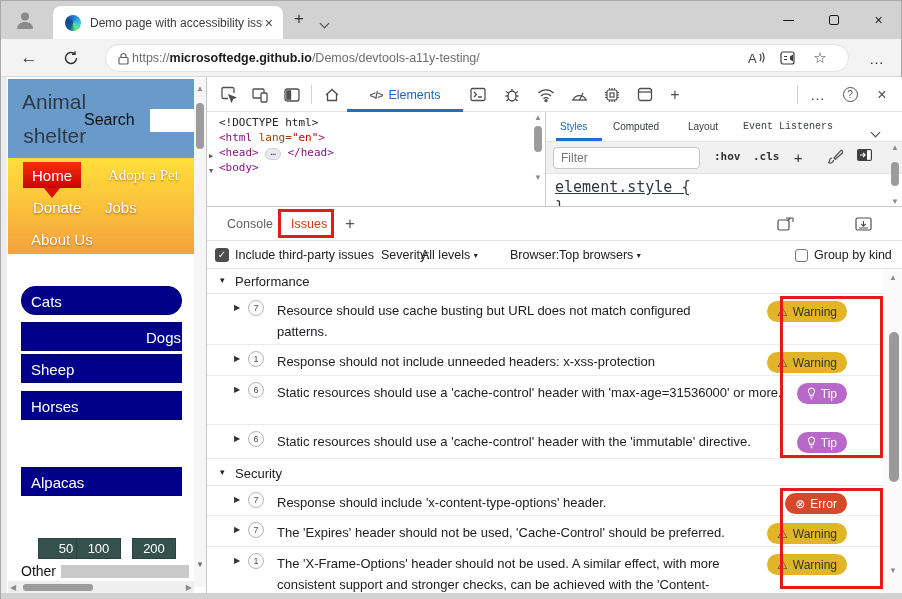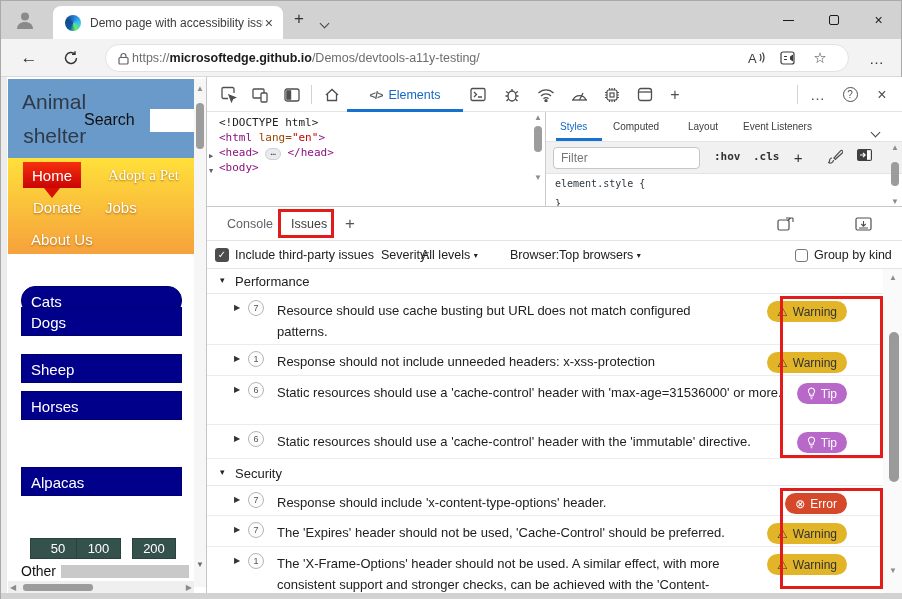--- a/index.html
+++ b/index.html
@@ -81,29 +81,29 @@
 
   
   .styles { position:absolute; left:338px; top:35px; width:359px; height:94px; border-left:1px solid #ccc; }
   .st-tab { position:absolute; top:0; height:28px; display:flex; align-items:center; font-size:10px; color:#3c4043; }
   .st-tab.active { color:#1467c8; }
   .st-underline { position:absolute; left:10px; top:26px; width:46px; height:3px; background:#1573cf; }
   .st-toolbar { position:absolute; left:0; top:29px; width:359px; height:33px; background:#f1f1f1; border-top:1px solid #e4e4e4; border-bottom:1px solid #e4e4e4; }
   .filter-input { position:absolute; left:7px; top:5px; width:147px; height:22px; border:1px solid #c6c6c6; border-radius:4px; font-size:12px; padding:0 7px; color:#333; background:#fff; }
   .st-mini { position:absolute; top:8px; font-family:"DejaVu Sans Mono",monospace; font-size:11px; font-weight:bold; color:#333; }
   .st-ico { position:absolute; top:6px; color:#4f4f4f; }
-  .elstyle { position:absolute; left:9px; top:66px; font-family:"DejaVu Sans Mono",monospace; font-size:10px; color:#303942; }
+  .elstyle { position:absolute; left:9px; top:66px; font-family:"DejaVu Sans Mono",monospace; font-size:15px; color:#303942;text-decoration:underline; }
   .st-vsb { position:absolute; left:342px; top:32px; width:13px; height:62px; }
   .st-vsb-thumb { position:absolute; left:3px; top:18px; width:8px; height:24px; background:#9c9c9c; border-radius:4px; }
 
   
   .drawer { position:absolute; left:0; top:129px; width:697px; height:394px; border-top:1px solid #c8c8c8; background:#fff; }
   .dr-tabs { position:absolute; left:0; top:0; width:697px; height:34px; border-bottom:1px solid #e4e4e4; }
   .dr-tab { position:absolute; top:0; height:34px; display:flex; align-items:center; font-size:12.5px; color:#5f6368; }
-  .dr-tab.active { color:#404040; }
+  .dr-tab.active { color:#c2410c; }
   .annot { position:absolute; border:3px solid #e21b1b; pointer-events:none; }
   .filters { position:absolute; left:0; top:34px; width:697px; height:28px; border-bottom:1px solid #e4e4e4; font-size:12.5px; color:#202124; }
   .cb { position:absolute; width:14px; height:14px; border-radius:3px; }
   .cb.checked { background:#4d4d4d; color:#fff; font-size:10px; text-align:center; line-height:14px; }
   .cb.un { background:#fff; border:1px solid #767676; }
   .f-item { position:absolute; top:7px; white-space:nowrap; }
   .dd-arrow { font-size:8px; vertical-align:1px; color:#202124; }
 
   .issues { position:absolute; left:0; top:62px; width:697px; height:332px; overflow:hidden; }
   .sect-head { position:absolute; left:0; width:676px; height:25px; border-bottom:1px solid #e8e8e8; font-size:13px; color:#202124; }
@@ -199,25 +199,25 @@
         </div>
         <div class="mainnav">
           <div class="home-btn">Home</div>
           <div class="home-arrow"></div>
           <div class="nav-link" style="left:100px; top:9px;font-family:Liberation Serif, serif;">Adopt a Pet</div>
           <div class="nav-link" style="left:25px; top:41px;">Donate</div>
           <div class="nav-link" style="left:97px; top:41px;">Jobs</div>
           <div class="nav-link" style="left:23px; top:73px;">About Us</div>
         </div>
         <div class="cat-btn" style="top:209px;border-radius:14px;">Cats</div>
-        <div class="cat-btn" style="top:230px;">Dogs</div>
+        <div class="cat-btn" style="top:245px;text-align:right;">Dogs</div>
         <div class="cat-btn" style="top:277px;">Sheep</div>
         <div class="cat-btn" style="top:314px;">Horses</div>
         <div class="cat-btn" style="top:350px;margin-top:40px;">Alpacas</div>
-        <div class="amt-btn" style="left:22px; width:56px;">50</div>
+        <div class="amt-btn" style="left:30px; width:56px;">50</div>
         <div class="amt-btn" style="left:68px; width:45px;">100</div>
         <div class="amt-btn" style="left:124px; width:44px;">200</div>
         <div class="other-label">Other</div>
         <input class="other-input" style="">
         <div class="page-hsb">
           <span class="sb" style="position:absolute; left:2px; top:3px;">◀</span>
           <div class="page-hsb-thumb"></div>
           <span class="sb" style="position:absolute; right:2px; top:3px;">▶</span>
         </div>
       </div>
@@ -322,21 +322,21 @@
         <div class="dom-vsb-thumb"></div>
         <span class="sb" style="position:absolute; left:3px; bottom:0;">▼</span>
       </div>
 
 
       <div class="styles">
         <div class="st-tab active" style="left:14px;">Styles</div>
         <div class="st-underline"></div>
         <div class="st-tab" style="left:67px;">Computed</div>
         <div class="st-tab" style="left:142px;">Layout</div>
-        <div class="st-tab" style="left:197px;">Event Listeners</div>
+        <div class="st-tab" style="left:197px;font-family:Liberation Mono, monospace;">Event Listeners</div>
         <div style="position:absolute; left:326px; top:10px;"><span class="chev"></span></div>
         <div class="st-toolbar">
           <input class="filter-input" placeholder="Filter" style="">
           <div class="st-mini" style="left:168px;">:hov</div>
           <div class="st-mini" style="left:207px;">.cls</div>
           <div class="st-mini" style="left:248px; font-size:14px; font-weight:normal;">+</div>
           <div class="st-ico" style="left:282px;">
             <svg width="15" height="16" viewBox="0 0 15 16" fill="none" stroke="#4f4f4f" stroke-width="1.2">
                 <path d="M4 10c-1.5 0-2.5 1.3-2.5 3 0 .8-.5 1.3-1 1.5 1 .6 2.3.6 3.2.2a3 3 0 0 0 1.8-2.7"></path>
                 <path d="M6 10 12.5 2.8a1.4 1.4 0 0 1 2 2L7.3 11.3z"></path>

